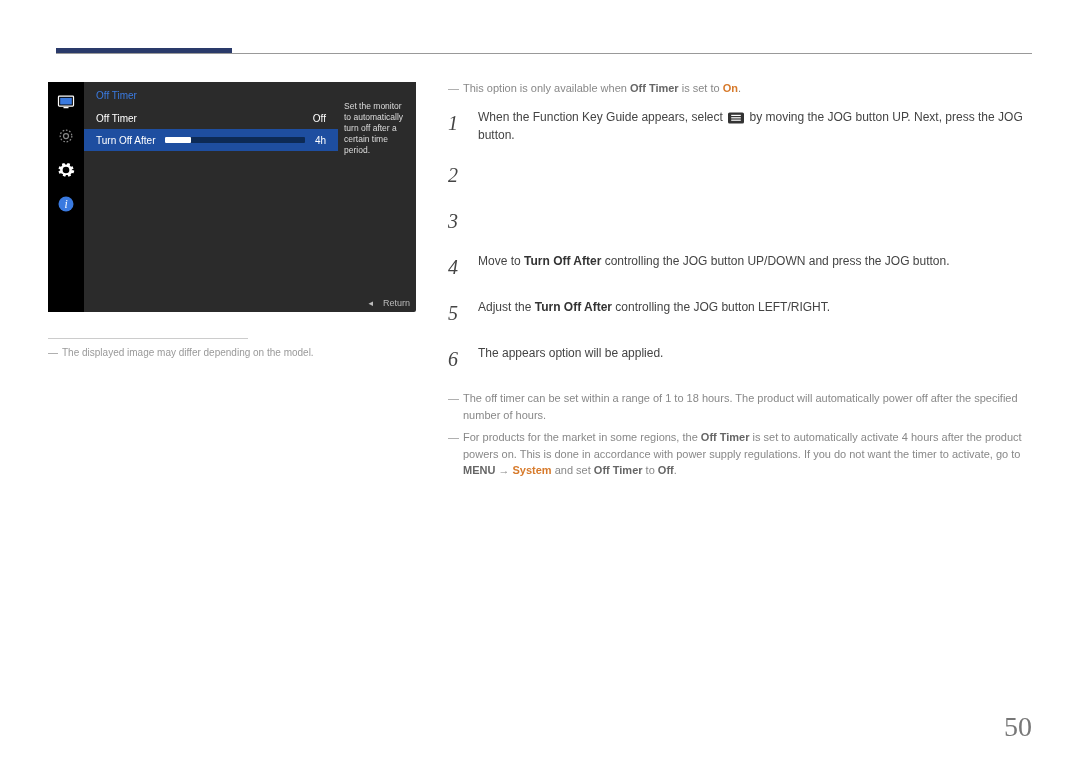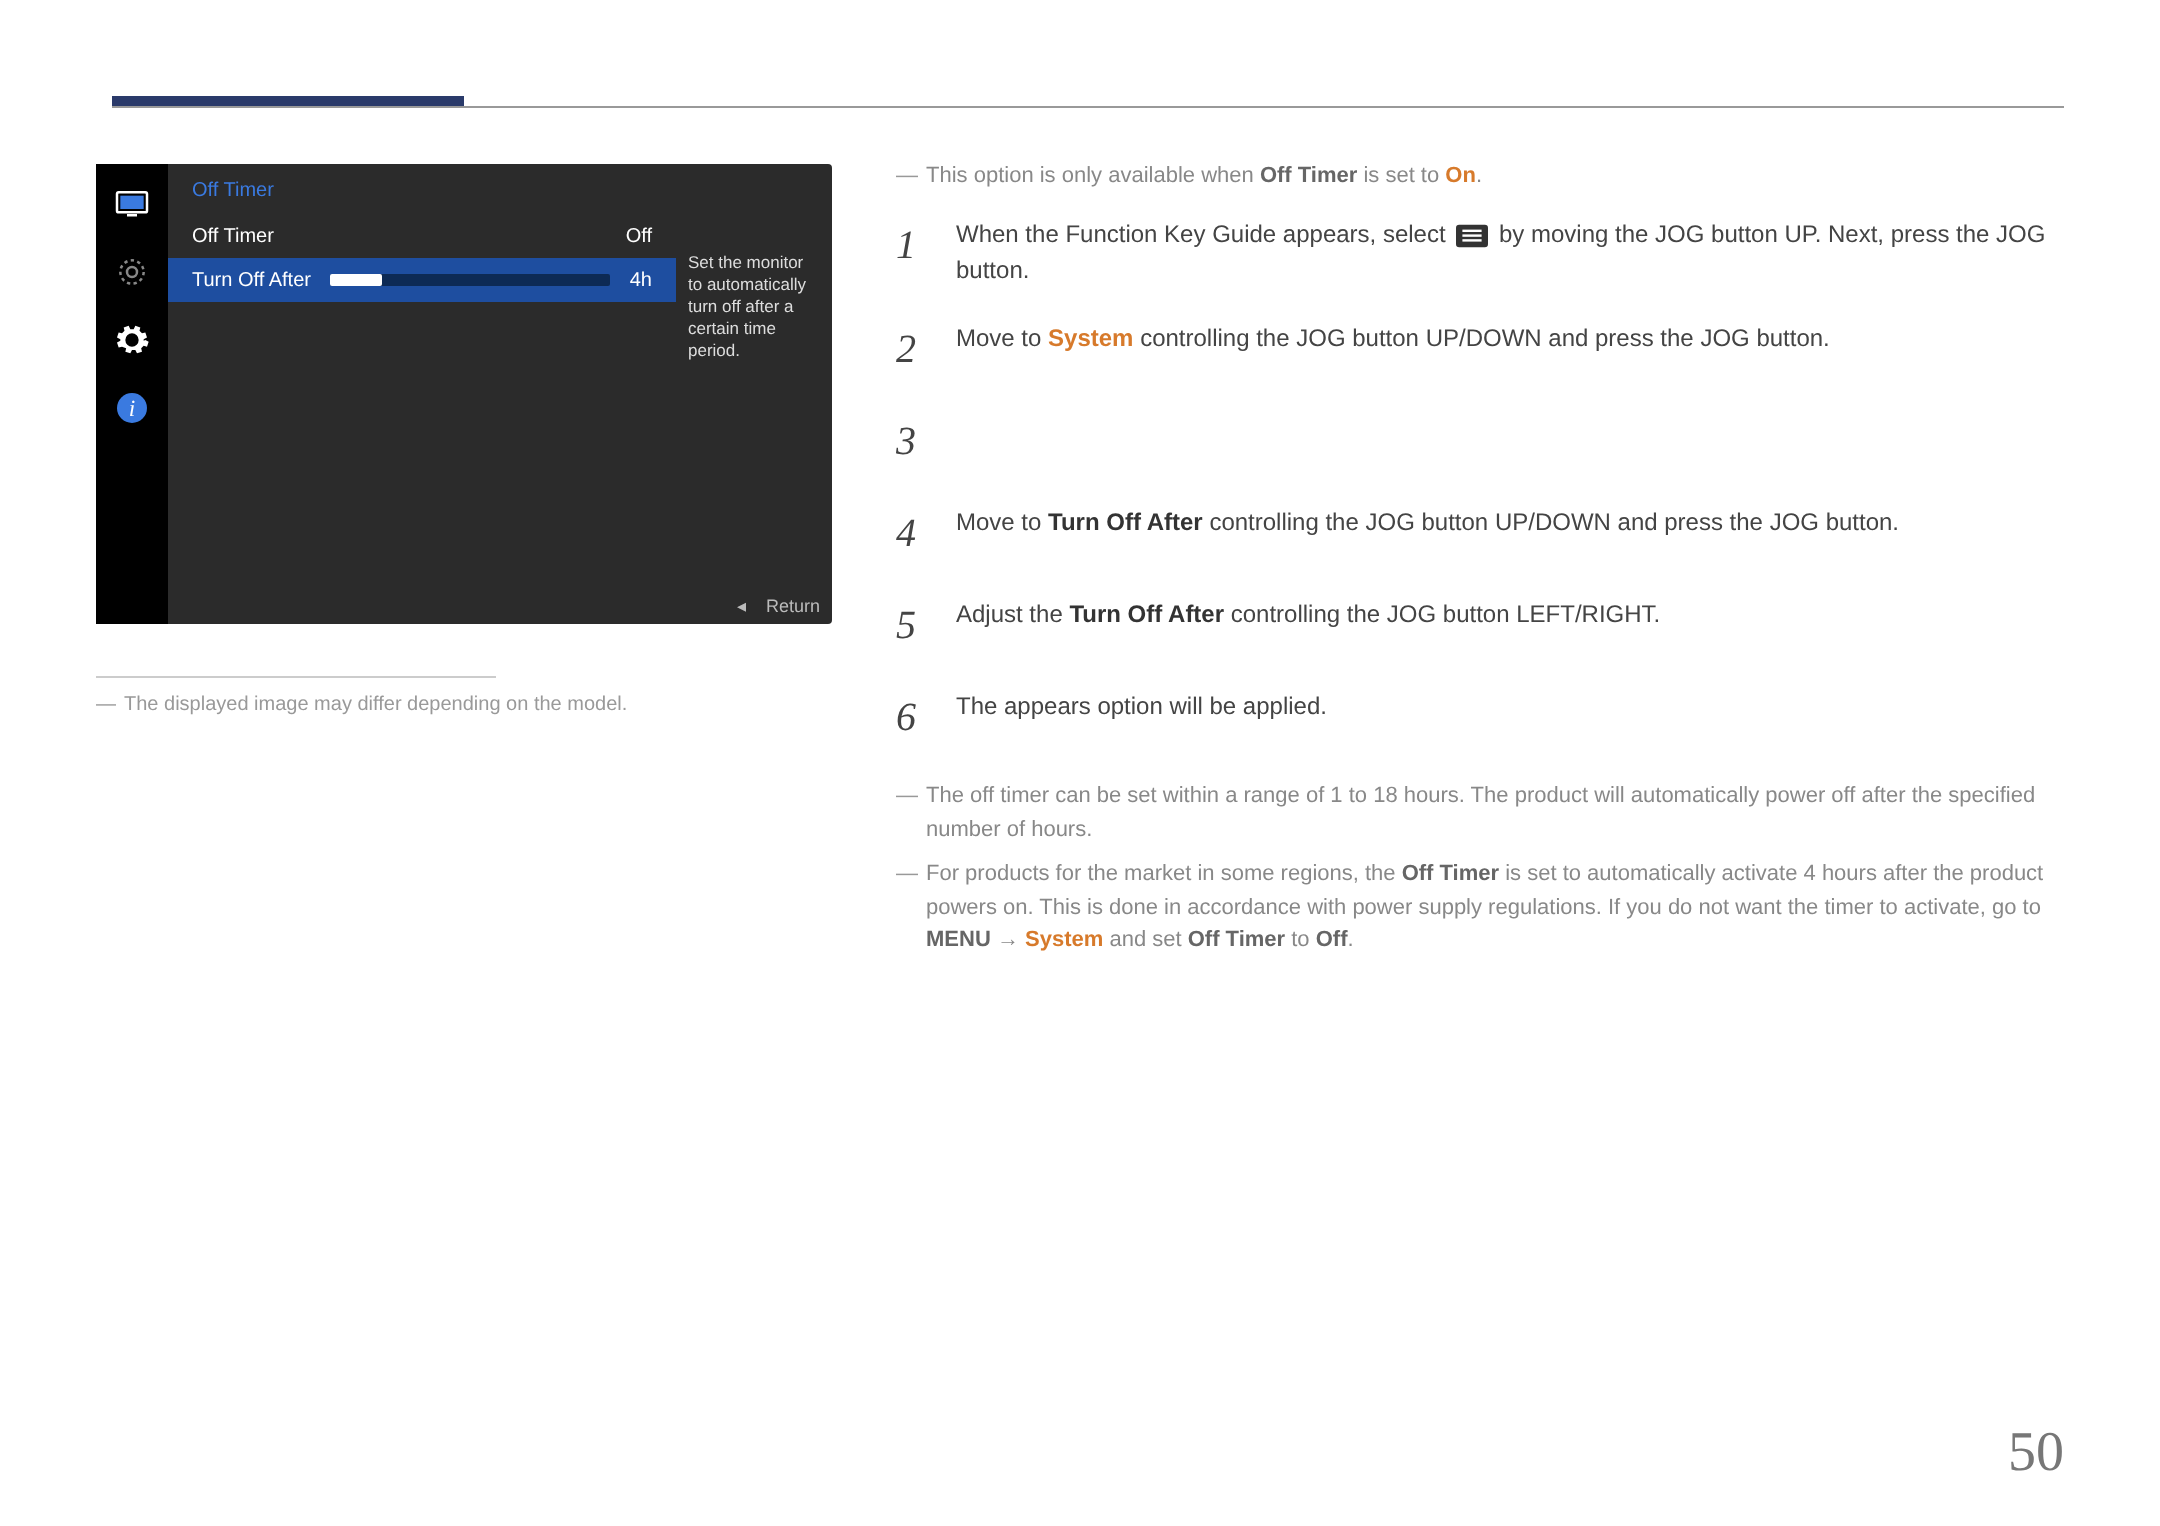--- a/index.html
+++ b/index.html
@@ -17,21 +17,21 @@
   .osd { width: 368px; height: 230px; background: #2b2b2b; border-radius: 2px; display: flex; position: relative; }
   .osd-side { width: 36px; background: #000; display: flex; flex-direction: column; align-items: center; padding-top: 8px; }
   .osd-icon { width: 24px; height: 24px; margin-bottom: 10px; display: flex; align-items: center; justify-content: center; }
   .osd-icon svg { width: 20px; height: 20px; }
   .osd-main { flex: 1; padding: 8px 0 0 0; position: relative; }
   .osd-title { color: #3a7ae0; font-size: 10px; padding: 0 12px 6px 12px; }
   .osd-row { display: flex; justify-content: space-between; align-items: center; font-size: 10px; color: #fff; padding: 4px 12px; height: 22px; }
   .osd-row.sel { background: #1e4ea0; }
   .osd-bar { flex: 1; margin: 0 10px; height: 6px; background: #0d2a55; position: relative; border-radius: 1px; }
   .osd-bar-fill { position: absolute; left: 0; top: 0; height: 100%; width: 18%; background: #fff; border-radius: 1px; }
-  .osd-desc { position: absolute; right: 0; top: 0; width: 78px; font-size: 8.5px; color: #ddd; padding: 0 6px; line-height: 1.3; background: #2b2b2b; margin-top: 44px; }
+  .osd-desc { position: absolute; right: 0; top: 0; width: 78px; font-size: 8.5px; color: #ddd; padding: 19px 6px; line-height: 1.3; background: #2b2b2b; }
   .osd-return { position: absolute; right: 6px; bottom: 4px; font-size: 9px; color: #bbb; display: flex; align-items: center; gap: 10px; }
 
   .left-hr { margin-top: 26px; border: none; border-top: 1px solid #ccc; width: 200px; }
   .caption { font-size: 10px; color: #999; margin-top: 8px; display: flex; align-items: flex-start; gap: 4px; }
   .dash { color: #999; }
 
   
   h2 { font-size: 22px; font-weight: 600; color: #222; margin-bottom: 10px; }
   .note { font-size: 11px; color: #888; margin-bottom: 14px; display: flex; gap: 4px; }
   .note .bold { color: #666; font-weight: 600; }
@@ -136,23 +136,20 @@
                   <rect x="0" y="0" width="20" height="14" rx="2" fill="#333"></rect>
                   <rect x="4" y="3" width="12" height="1.5" fill="#fff"></rect>
                   <rect x="4" y="6" width="12" height="1.5" fill="#fff"></rect>
                   <rect x="4" y="9" width="12" height="1.5" fill="#fff"></rect>
                 </svg>
               </span><span> by moving the JOG button UP. Next, press the JOG button.</span>
           </span>
         </li>
         <li>
           <span class="num">2</span>
-          <span>
-            <span>Move to </span><span class="orange">System</span><span> controlling the JOG button UP/DOWN and press the JOG button.</span>
-          </span>
         </li>
         <li>
           <span class="num">3</span>
         </li>
         <li>
           <span class="num">4</span>
           <span>
             <span>Move to </span><span class="bold">Turn Off After</span><span> controlling the JOG button UP/DOWN and press the JOG button.</span>
           </span>
         </li>

